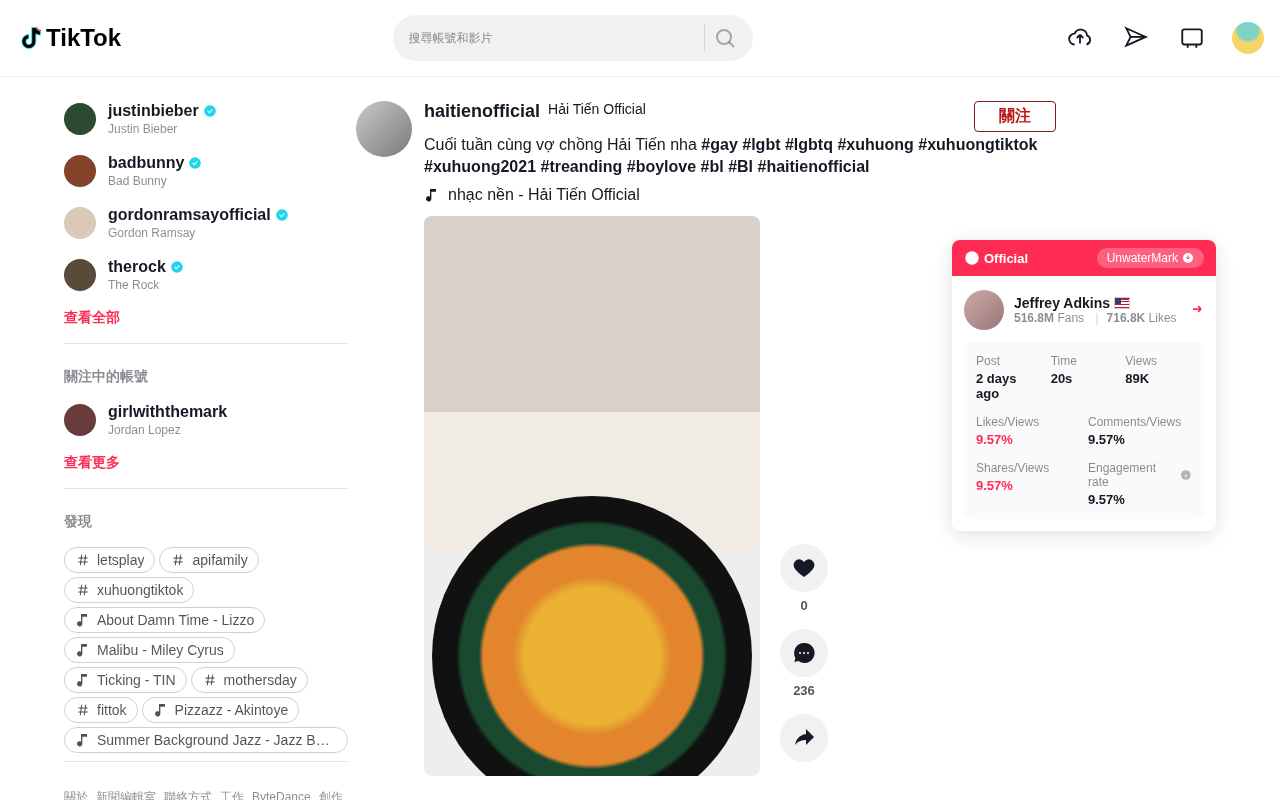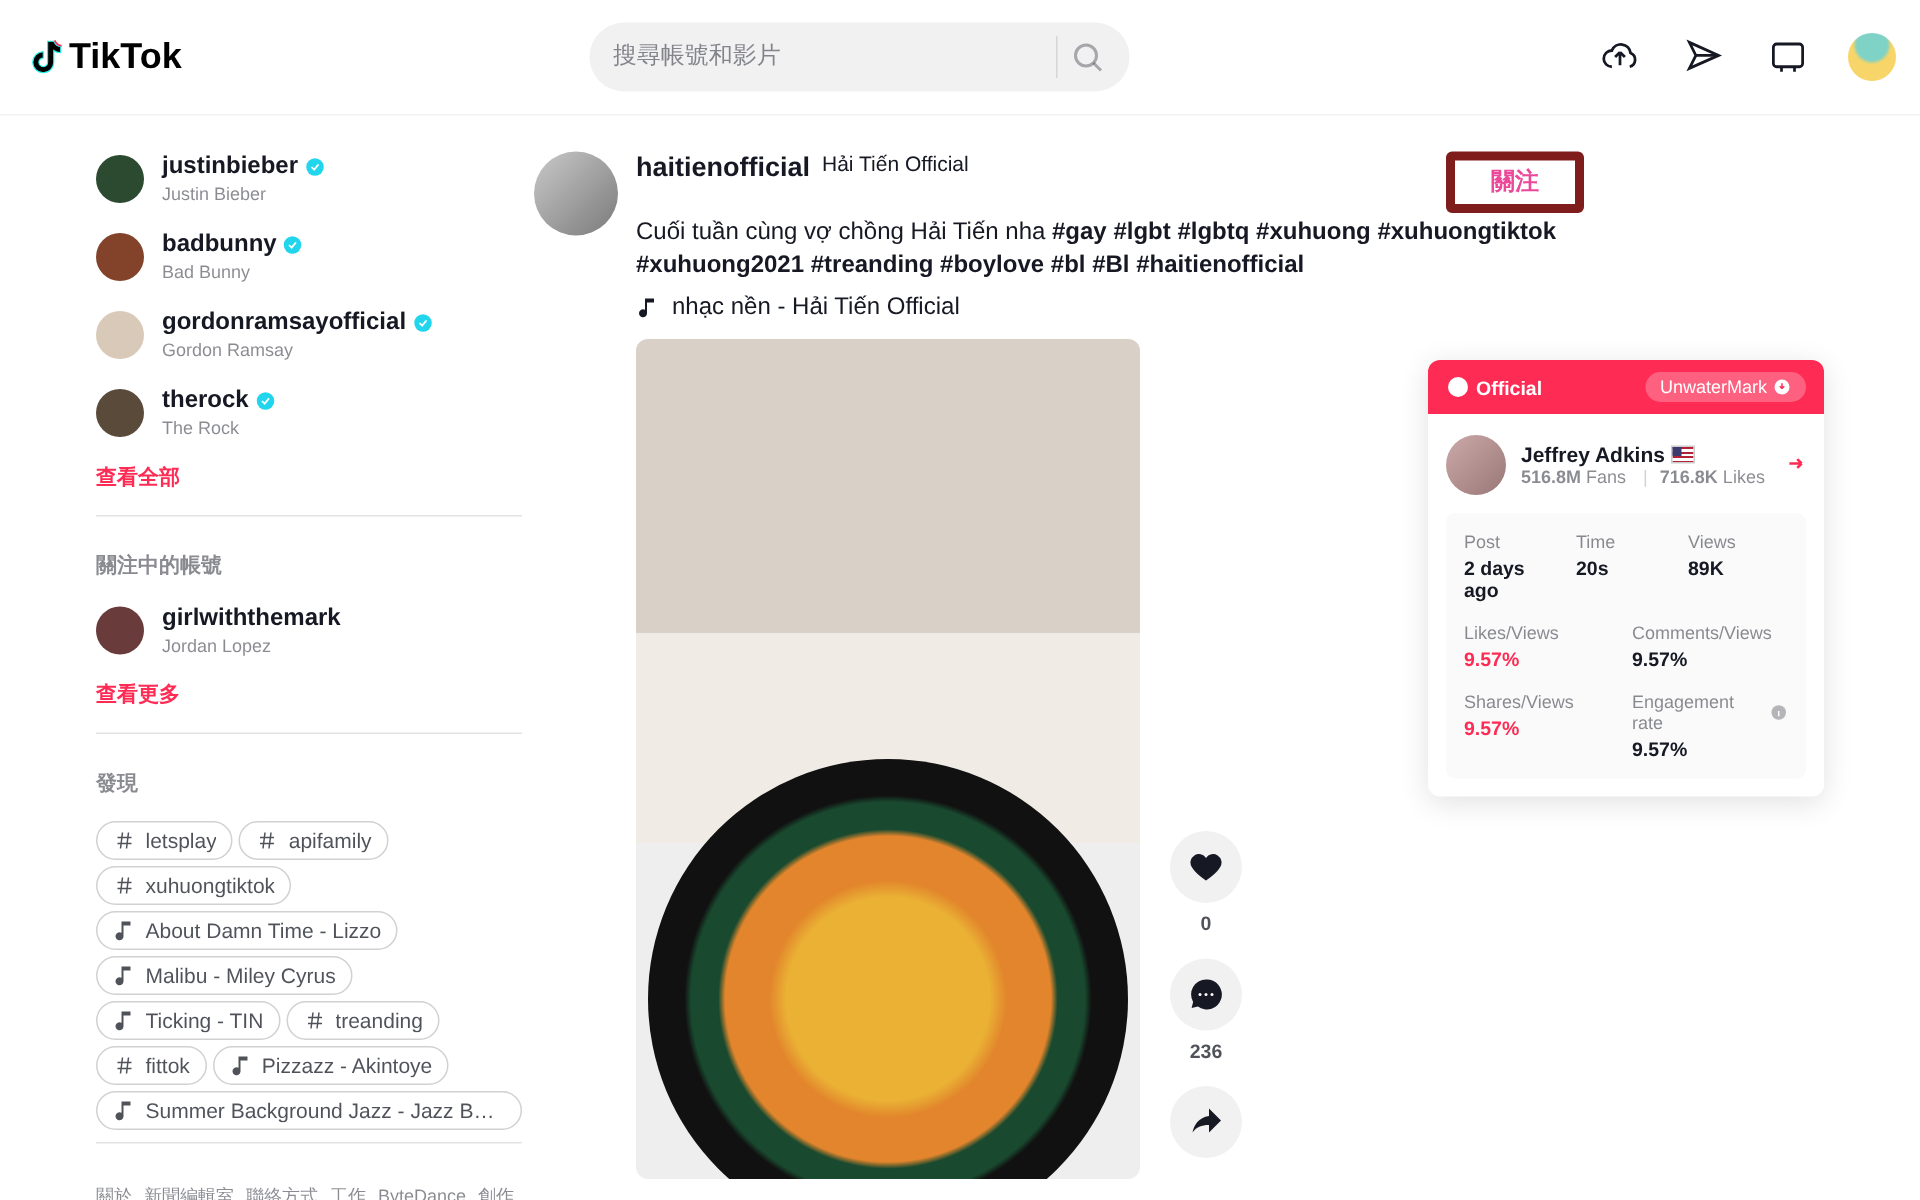--- a/index.html
+++ b/index.html
@@ -3,21 +3,21 @@
   <meta charset="utf-8">
   <style>
     * { margin: 0; padding: 0; box-sizing: border-box; }
     body { font-family: -apple-system, BlinkMacSystemFont, "PingFang SC", "Microsoft YaHei", sans-serif; background: #fff; color: #161823; }
     
     
     .header { height: 77px; display: flex; align-items: center; padding: 0 16px; border-bottom: 1px solid rgba(22,24,35,0.06); position: sticky; top: 0; background: #fff; z-index: 10; }
     .logo { display: flex; align-items: center; gap: 2px; font-weight: 800; font-size: 24px; color: #000; }
     .logo svg { width: 28px; height: 28px; }
     .search { margin-left: auto; margin-right: auto; width: 360px; height: 46px; background: #f1f1f2; border-radius: 92px; display: flex; align-items: center; padding: 0 16px; position: relative; }
-    .search input { flex: 1; border: 0; outline: 0; background: transparent; font-size: 16px; color: #8b5cf6; }
+    .search input { flex: 1; border: 0; outline: 0; background: transparent; font-size: 12px; color: #8b5cf6; }
     .search input::placeholder { color: rgba(22,24,35,0.5); }
     .search-divider { width: 1px; height: 28px; background: rgba(22,24,35,0.12); margin: 0 8px 0 12px; }
     .search-btn { color: rgba(22,24,35,0.34); display: flex; align-items: center; }
     .header-right { display: flex; align-items: center; gap: 24px; margin-left: 40px; }
     .header-icon { width: 32px; height: 32px; display: flex; align-items: center; justify-content: center; color: #161823; }
     .avatar { width: 32px; height: 32px; border-radius: 50%; background: radial-gradient(circle at 50% 25%, #7fd2c6 0 35%, #f8d568 45% 100%); position: relative; }
     
     
     .wrap { display: flex; }
     .sidebar { width: 356px; padding: 16px 8px 16px 64px; height: calc(100vh - 60px); overflow-y: auto; }
@@ -42,21 +42,21 @@
     
     .footer { padding-top: 16px; font-size: 12px; color: rgba(22,24,35,0.5); line-height: 22px; }
     .footer a { color: inherit; text-decoration: none; margin-right: 8px; }
     
     
     .post { display: flex; gap: 12px; max-width: 700px; }
     .post-avatar { width: 56px; height: 56px; border-radius: 50%; background: linear-gradient(135deg,#c9c9c9,#7a7a7a); flex: none; }
     .post-header { display: flex; align-items: flex-start; gap: 8px; }
     .post-username { font-size: 18px; font-weight: 700; }
     .post-displayname { font-size: 14px; }
-    .follow-btn { border: 6px solid #7f1d1d; color: #ec4899; background: #fff; font-weight: 600; font-size: 16px; padding: 4px 24px; border-radius: 4px; margin-left: auto; align-self: flex-start; }
+    .follow-btn { border: 1px solid #7f1d1d; color: #b91c1c; background: #fff; font-weight: 600; font-size: 16px; padding: 4px 24px; border-radius: 4px; margin-left: auto; align-self: flex-start; }
     .post-desc { font-size: 16px; line-height: 22px; margin-top: 2px; }
     .post-desc strong { font-weight: 700; }
     .music { display: flex; align-items: center; gap: 8px; font-size: 16px; margin-top: 8px; }
     .music svg { width: 16px; height: 16px; }
     
     .video-row { display: flex; gap: 20px; margin-top: 12px; }
     .video { width: 336px; height: 560px; border-radius: 8px; background: #eee; position: relative; overflow: hidden; }
     .video-inner { position:absolute; inset:0; background: linear-gradient(180deg, #d9d1c8 0 35%, #f0ebe4 35% 60%, transparent 60%); }
     .bowl { position:absolute; bottom:-40px; left:50%; transform:translateX(-50%); width:320px; height:320px; border-radius:50%; background: radial-gradient(circle, #eab134 0 30%, #e2852c 35% 48%, #194a2f 50% 58%, #111 60% 100%); }
     
@@ -225,21 +225,21 @@
         <div class="chip">
           <svg viewBox="0 0 24 24" fill="currentColor">
             <path d="M9 3v11.3A4 4 0 1 0 11 18V7h7V3z"></path>
           </svg>
           <span class="label">Ticking - TIN</span>
         </div>
         <div class="chip">
           <svg viewBox="0 0 24 24" fill="none" stroke="currentColor" stroke-width="1.5">
             <path d="M5 9h14M5 15h14M10 4 8 20M16 4l-2 16"></path>
           </svg>
-          <span class="label">treanding</span>
+          <span class="label">mothersday</span>
         </div>
         <div class="chip">
           <svg viewBox="0 0 24 24" fill="none" stroke="currentColor" stroke-width="1.5">
             <path d="M5 9h14M5 15h14M10 4 8 20M16 4l-2 16"></path>
           </svg>
           <span class="label">fittok</span>
         </div>
         <div class="chip">
           <svg viewBox="0 0 24 24" fill="currentColor">
             <path d="M9 3v11.3A4 4 0 1 0 11 18V7h7V3z"></path>

